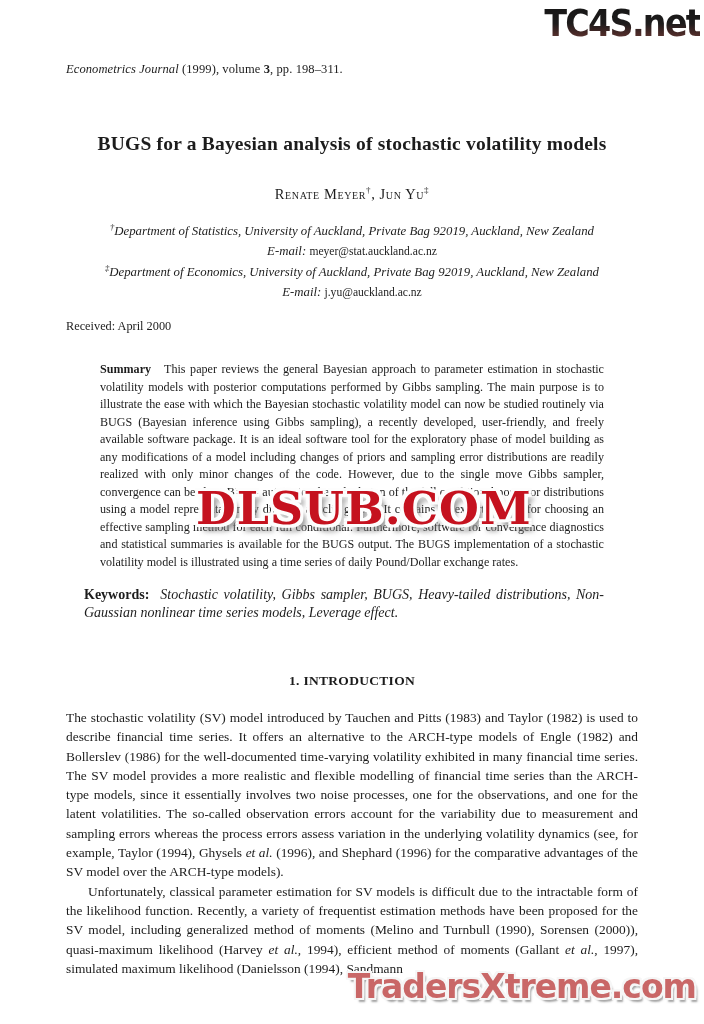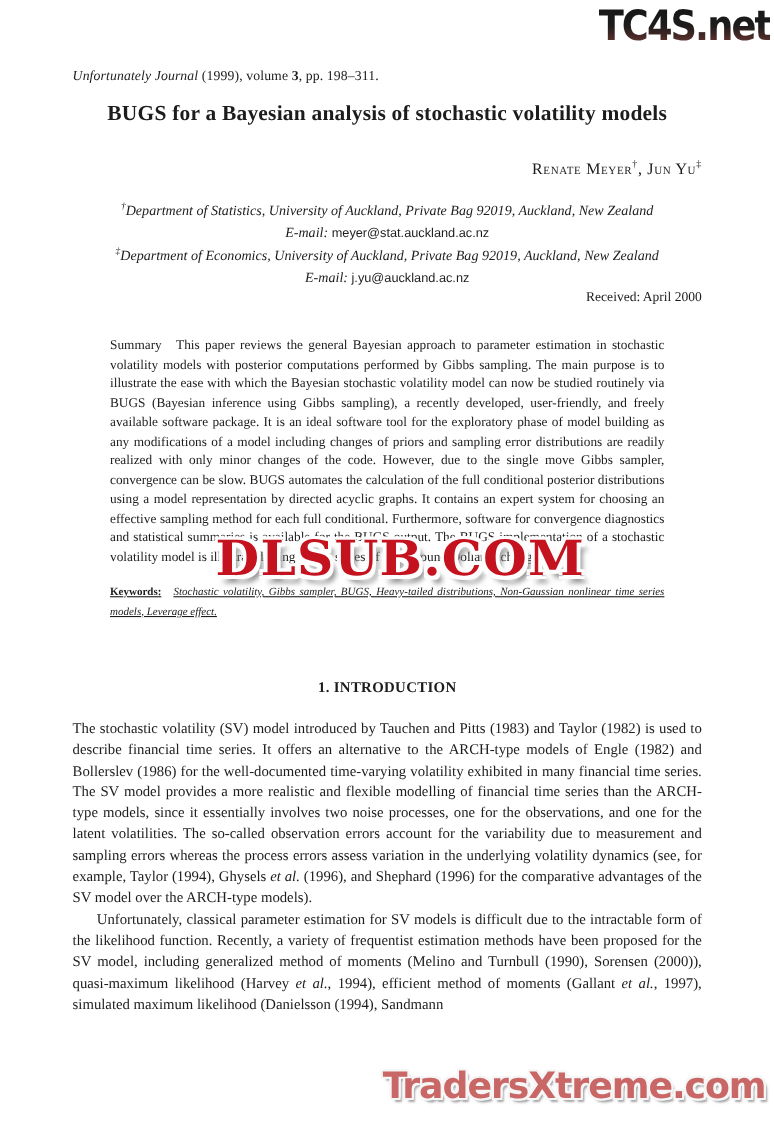--- a/index.html
+++ b/index.html
@@ -16,59 +16,58 @@
   }
   .content { padding: 0 66px; }
 
   
   .journal-line { padding-top: 62px; font-size: 12.5px; letter-spacing: 0.1px; }
   .journal-line em { font-style: italic; }
   .journal-line b { font-weight: bold; }
 
   
   .paper-title {
-    margin-top: 16px;
+    margin-top: 56px;
     text-align: center;
     font-size: 19.5px;
     font-weight: bold;
     letter-spacing: 0.2px;
   }
   .authors-line {
     margin-top: 31px;
-    text-align: right;
+    text-align: center;
     font-size: 14.5px;
     font-variant: small-caps;
     letter-spacing: 0.6px;
   }
   .authors-line sup { font-size: 9px; font-variant: normal; vertical-align: super; line-height: 0; }
 
   
   .affiliations { margin-top: 18px; text-align: center; font-size: 12.8px; line-height: 20px; }
   .aff-line { font-style: italic; }
   .aff-line sup { font-size: 8.5px; vertical-align: super; line-height: 0; }
   .email-line em { font-style: italic; }
-  .mono { font-family: Liberation Sans, sans-serif; font-size: 11.6px; font-style: normal; }
+  .mono { font-family: Liberation Serif, serif; font-size: 11.6px; font-style: normal; }
 
-  .received-line { text-align: right; font-size: 12.3px; }
+  .received-line { margin-top: 16px; text-align: left; font-size: 12.3px; }
 
   
   .abstract-block {
     margin: 27px 34px 0 34px;
     font-size: 12.1px;
     line-height: 17.5px;
     text-align: justify;
   }
-  .abstract-label { font-weight: normal; padding-right: 13px; margin-top: 23px; }
+  .abstract-label { font-weight: bold; padding-right: 13px; margin-top: 23px; }
   .keywords-block {
-    margin: 15px 34px 0 34px;
-    font-size: 10px;
+    margin: 15px 34px 0 18px;
+    font-size: 14px;
     line-height: 17.5px;
     text-align: justify;
     font-style: italic;
-    text-decoration: underline;
   }
   .keywords-label { font-weight: bold; font-style: normal; padding-right: 11px; }
 
   
   .section-heading { margin-top: 52px; text-align: center; font-size: 13.5px; letter-spacing: 0.3px; }
   .body-par { font-size: 13.4px; line-height: 19.3px; text-align: justify; }
   .body-par.first { margin-top: 19px; }
   .body-par.indented { text-indent: 22px; }
   .body-par em { font-style: italic; margin-top: 11px; }
 
@@ -125,21 +124,21 @@
       3px 4px 2px rgba(90,90,90,0.55);
   }
 </style>
 </head>
 <body>
 
 <div class="page">
 
   <div class="content">
 
-    <div class="journal-line"><em>Unfortunately Journal</em><span> (1999), volume </span><b>3</b><span>, pp. 198–311.</span></div>
+    <div class="journal-line"><em>Econometrics Journal</em><span> (1999), volume </span><b>3</b><span>, pp. 198–311.</span></div>
 
     <h1 class="paper-title">BUGS for a Bayesian analysis of stochastic volatility models</h1>
 
     <div class="authors-line"><span>Renate Meyer</span><sup>†</sup><span>, </span><span>Jun Yu</span><sup>‡</sup></div>
 
     <div class="affiliations">
       <div class="aff-line"><sup>†</sup><span>Department of Statistics, University of Auckland, Private Bag 92019, Auckland, New Zealand</span></div>
       <div class="email-line"><em>E-mail: </em><span class="mono">meyer@stat.auckland.ac.nz</span></div>
       <div class="aff-line"><sup>‡</sup><span>Department of Economics, University of Auckland, Private Bag 92019, Auckland, New Zealand</span></div>
       <div class="email-line"><em>E-mail: </em><span class="mono">j.yu@auckland.ac.nz</span></div>

